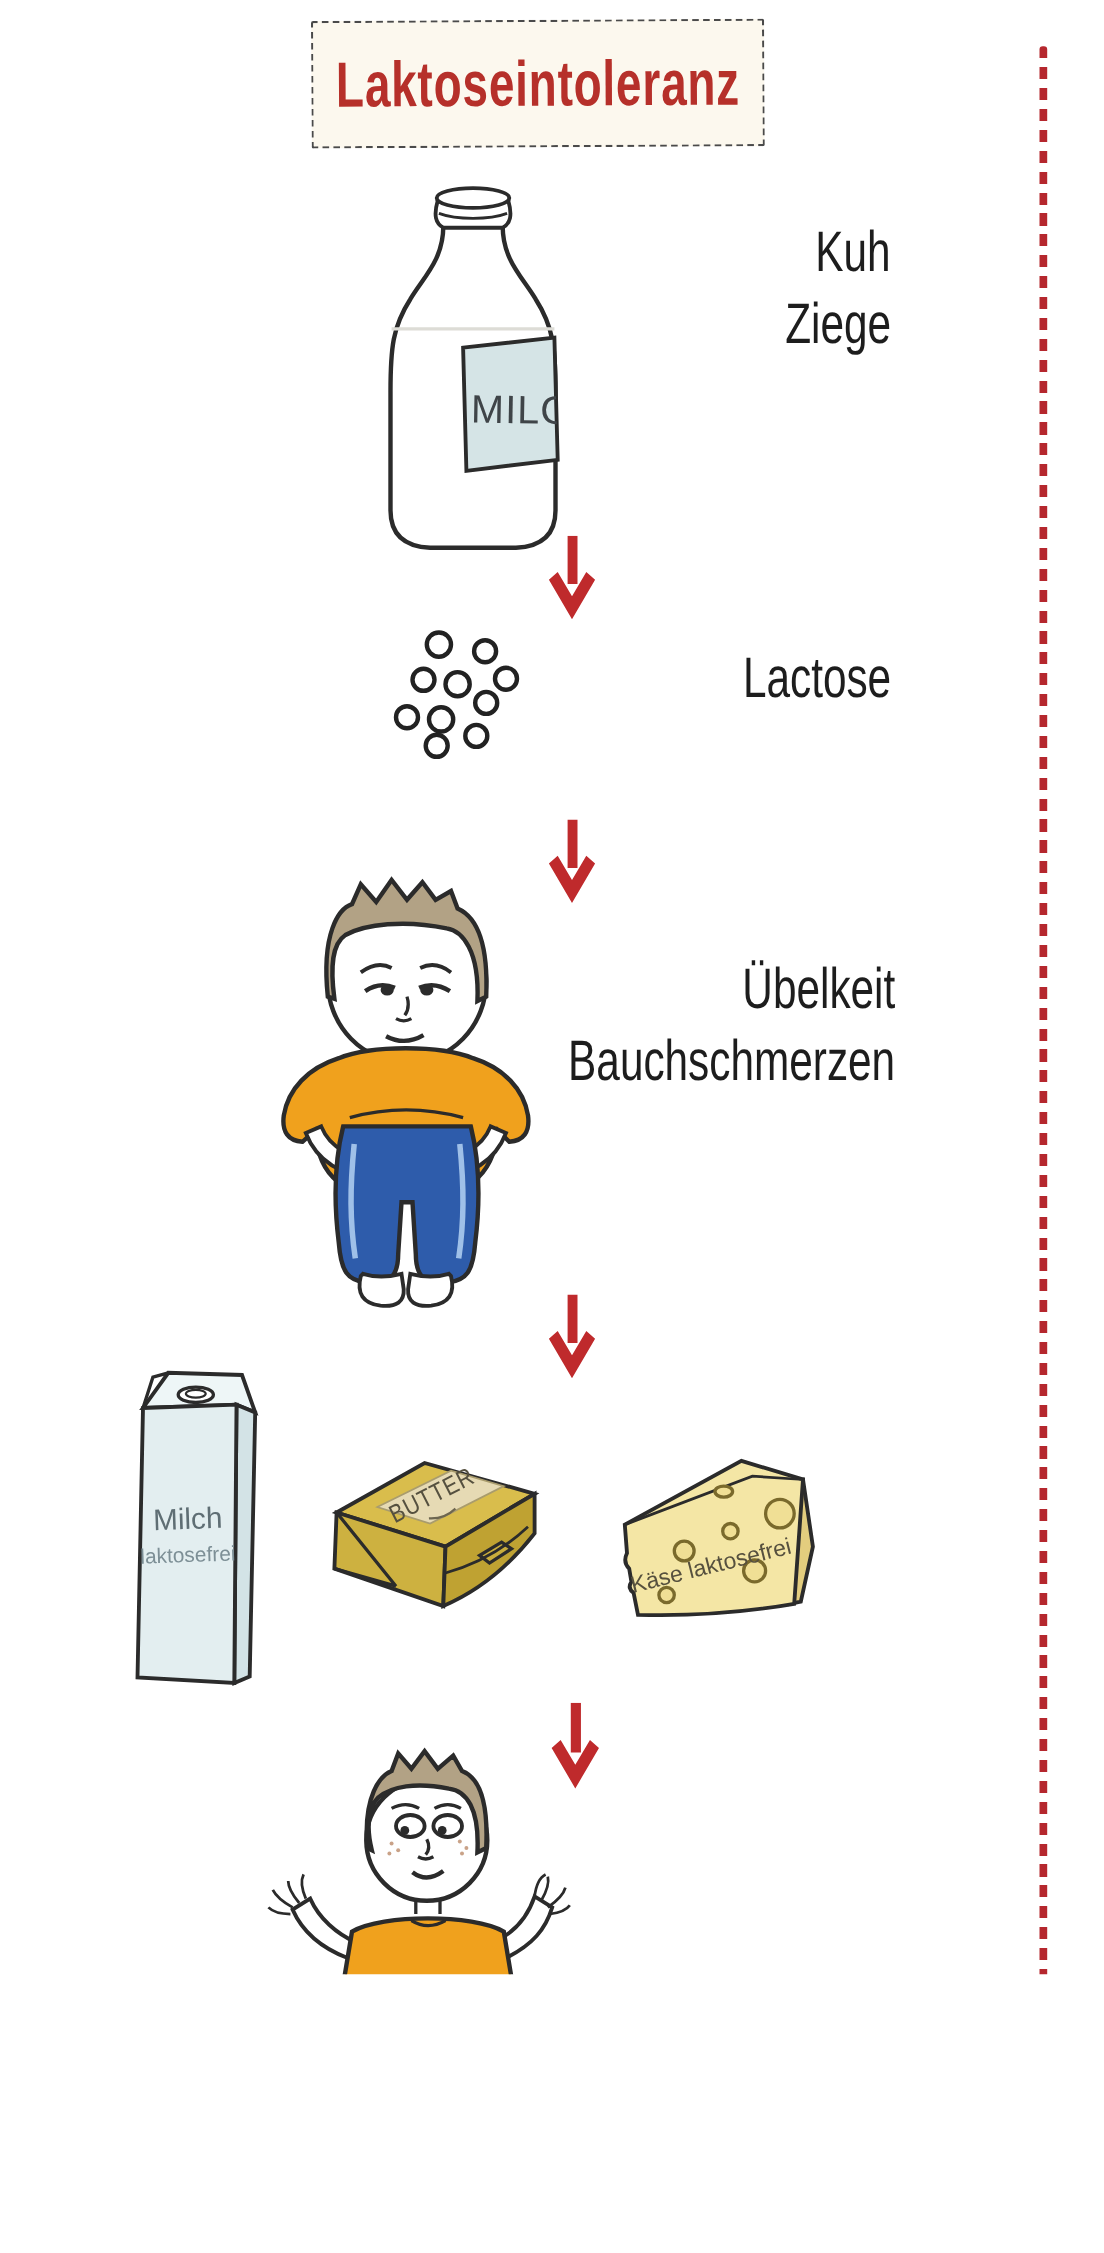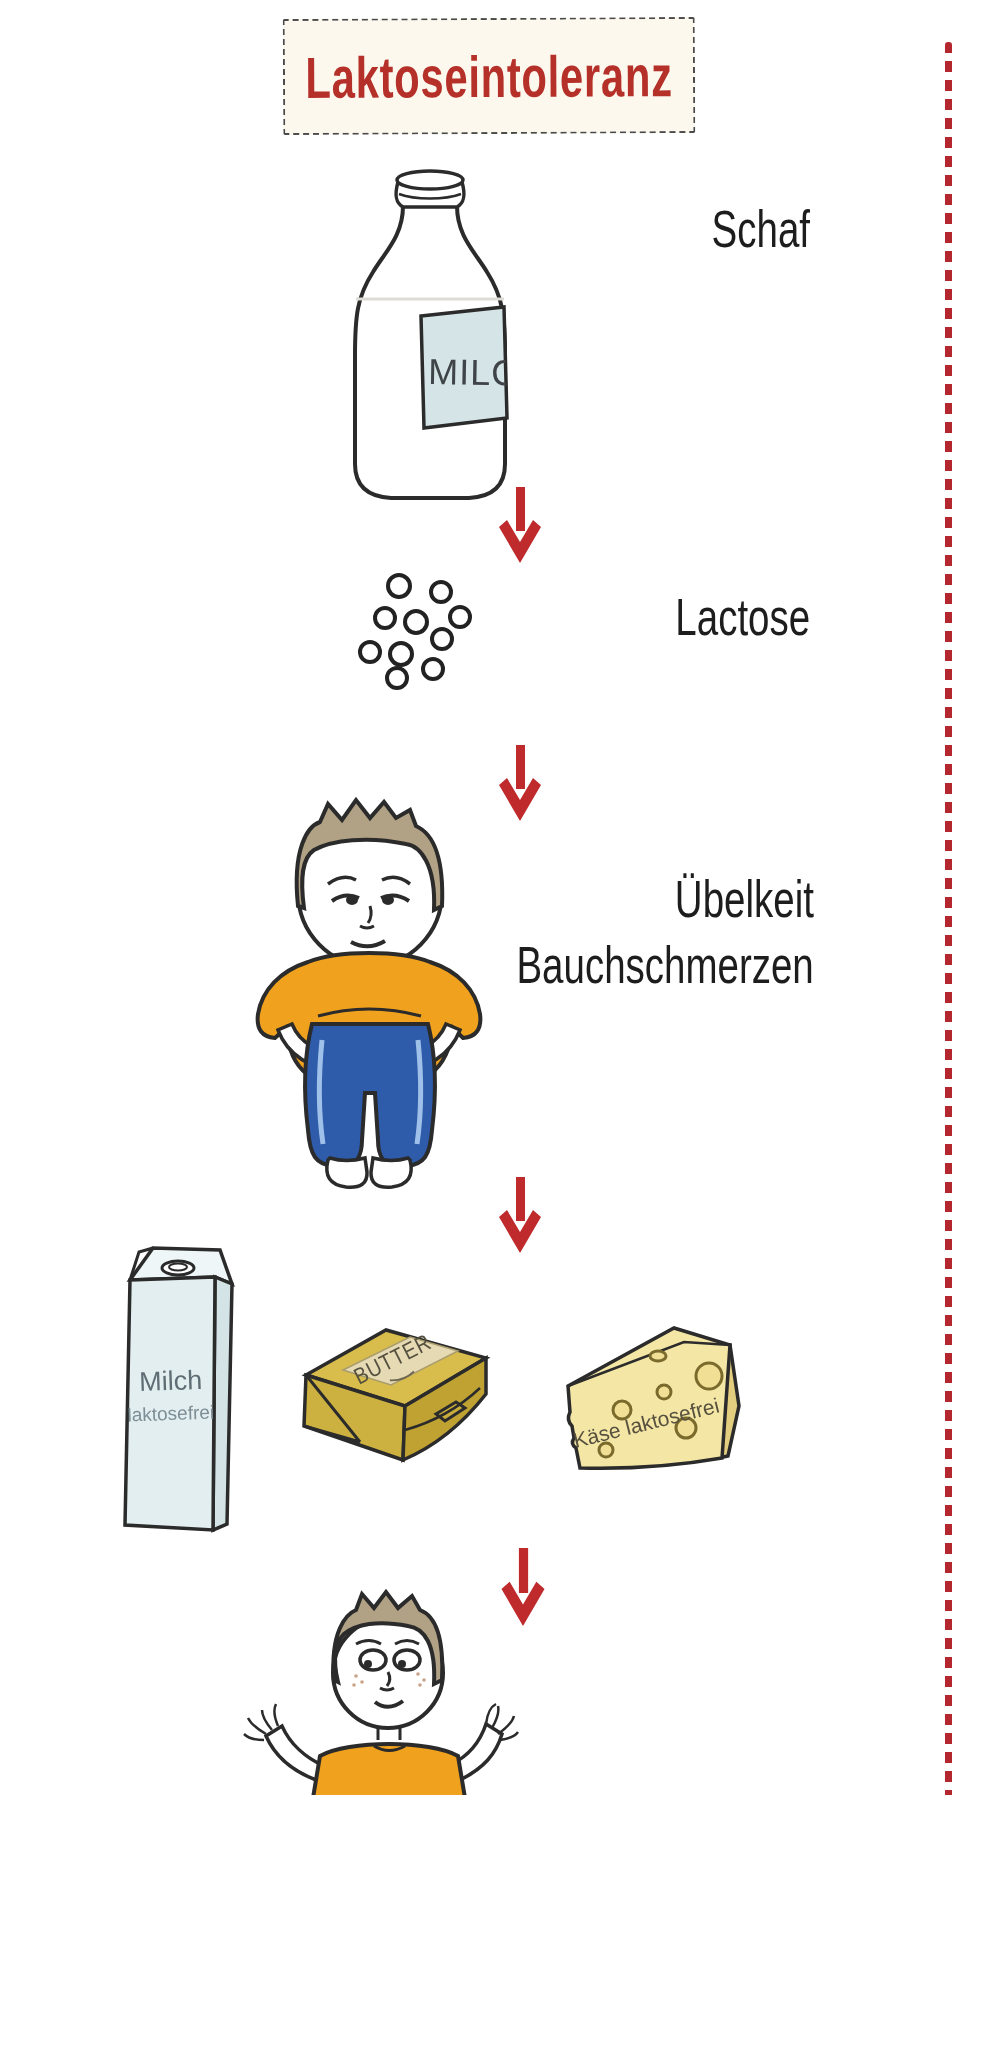--- a/index.html
+++ b/index.html
@@ -49,21 +49,22 @@
 
     <g>
       <path d="M76 150 L159 141 L162 252 L79 262 Z" fill="#d5e4e6" stroke="#2b2b2b" stroke-width="3.5"></path>
       <g clip-path="url(#labelClip)">
         <text x="83" y="218" font-size="36" fill="#3f4448" transform="rotate(1 83 218)" style="letter-spacing:1px">MILCH</text>
       </g>
     </g>
   </svg>
 
   <div class="rtext" style="right:194px;top:196px;">
-    <div class="line"><span class="nxr">Schaf</span></div>
+    <div class="line"><span class="nxr">Kuh</span></div>
+    <div class="line"><span class="nxr">Ziege</span></div>
   </div>
 
   <svg class="abs" style="left:497px;top:487px;" width="46" height="80" viewBox="0 0 46 80">
     <path d="M19 0 h9 v44 h-9 z M2 40 L10 33 L23 55 L36 33 L44 40 L23 76 Z" fill="#bf2a2c"></path>
   </svg>
 
   <svg class="abs" style="left:350px;top:565px;" width="130" height="130" viewBox="0 0 130 130">
     <g fill="#ffffff" stroke="#222222" stroke-width="4">
       <circle cx="49" cy="21" r="11"></circle>
       <circle cx="91" cy="27" r="10"></circle>

